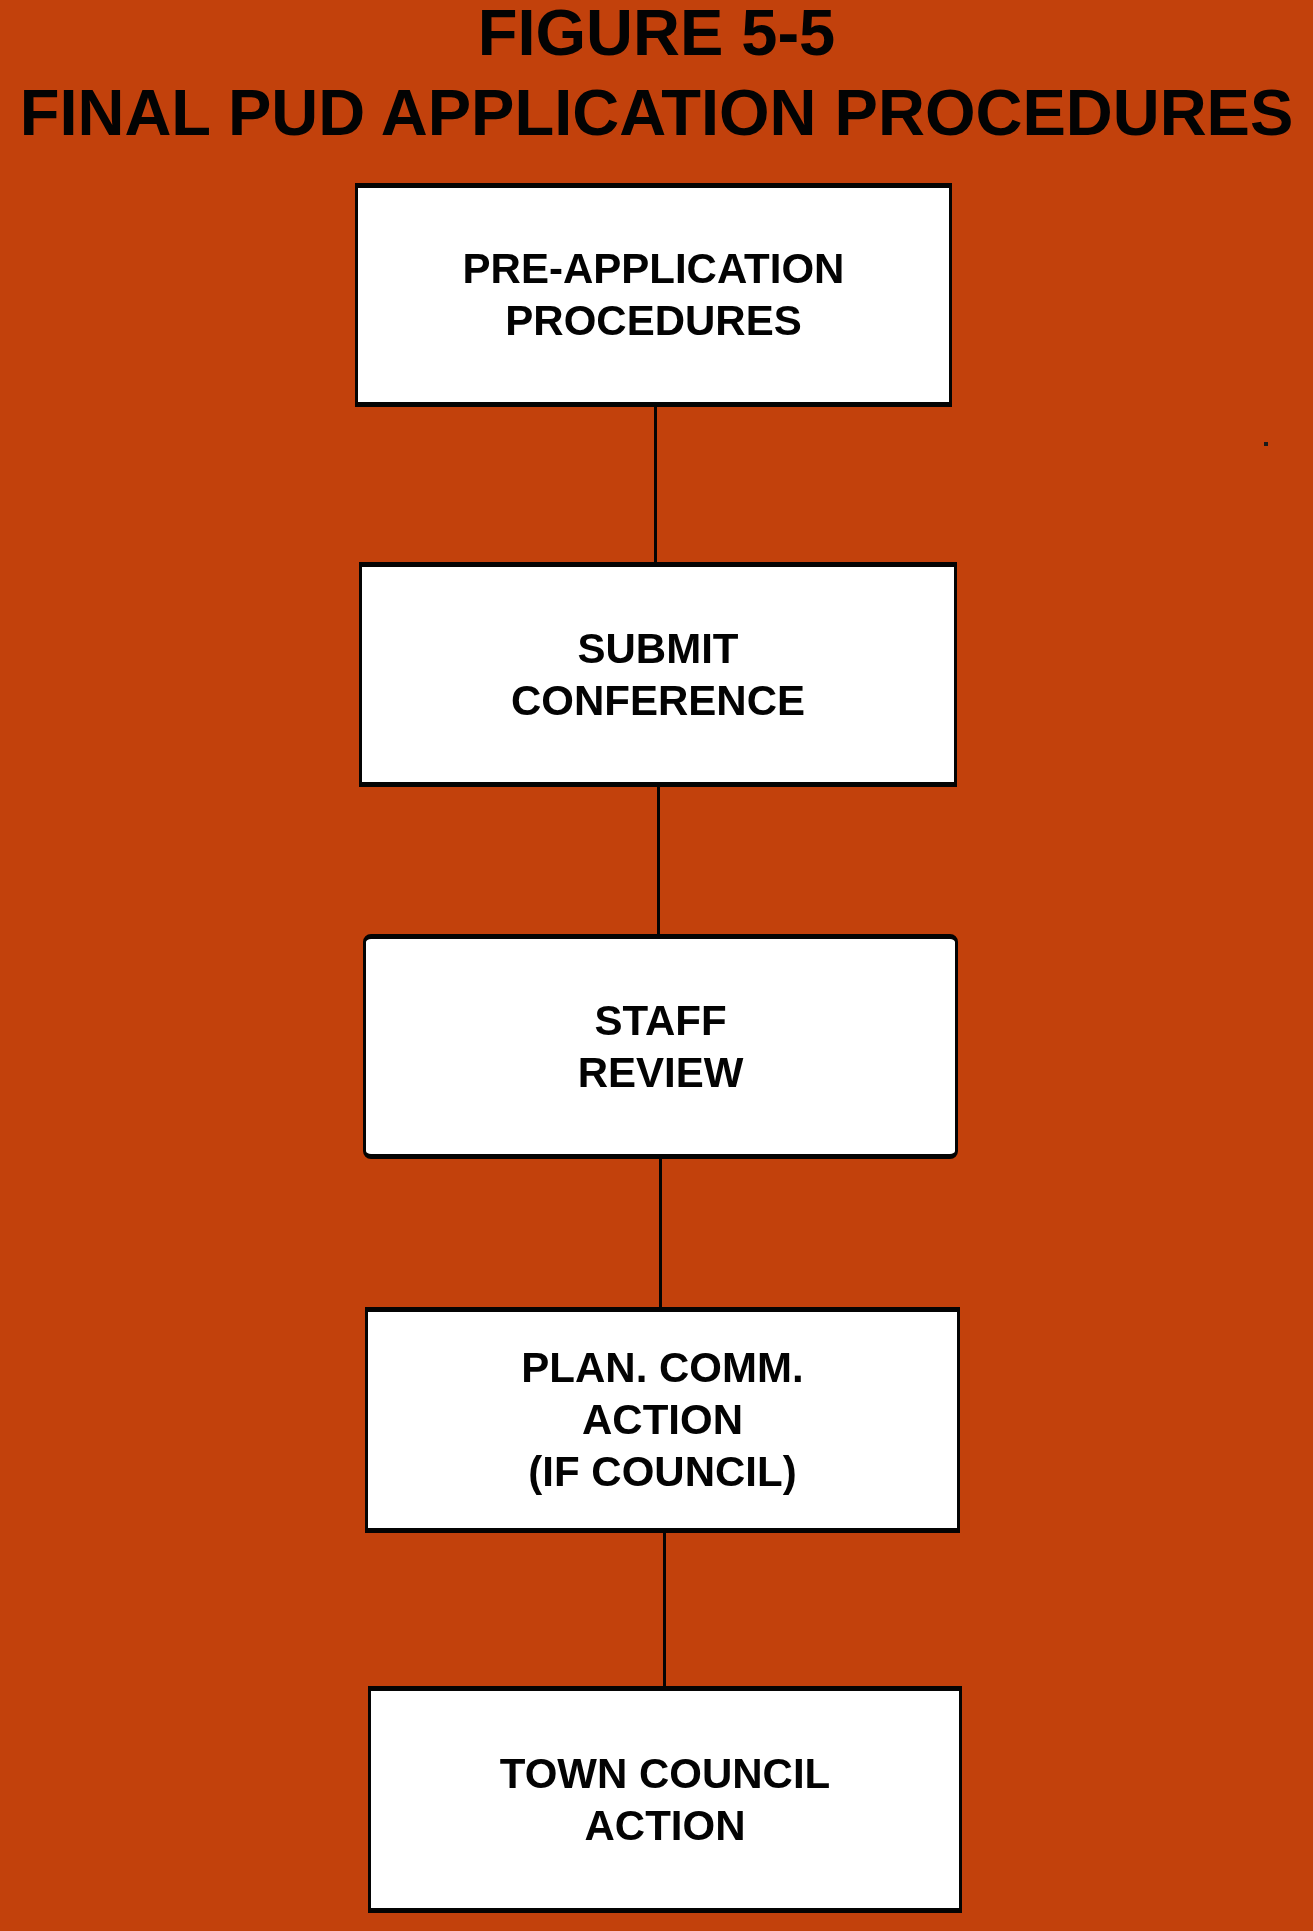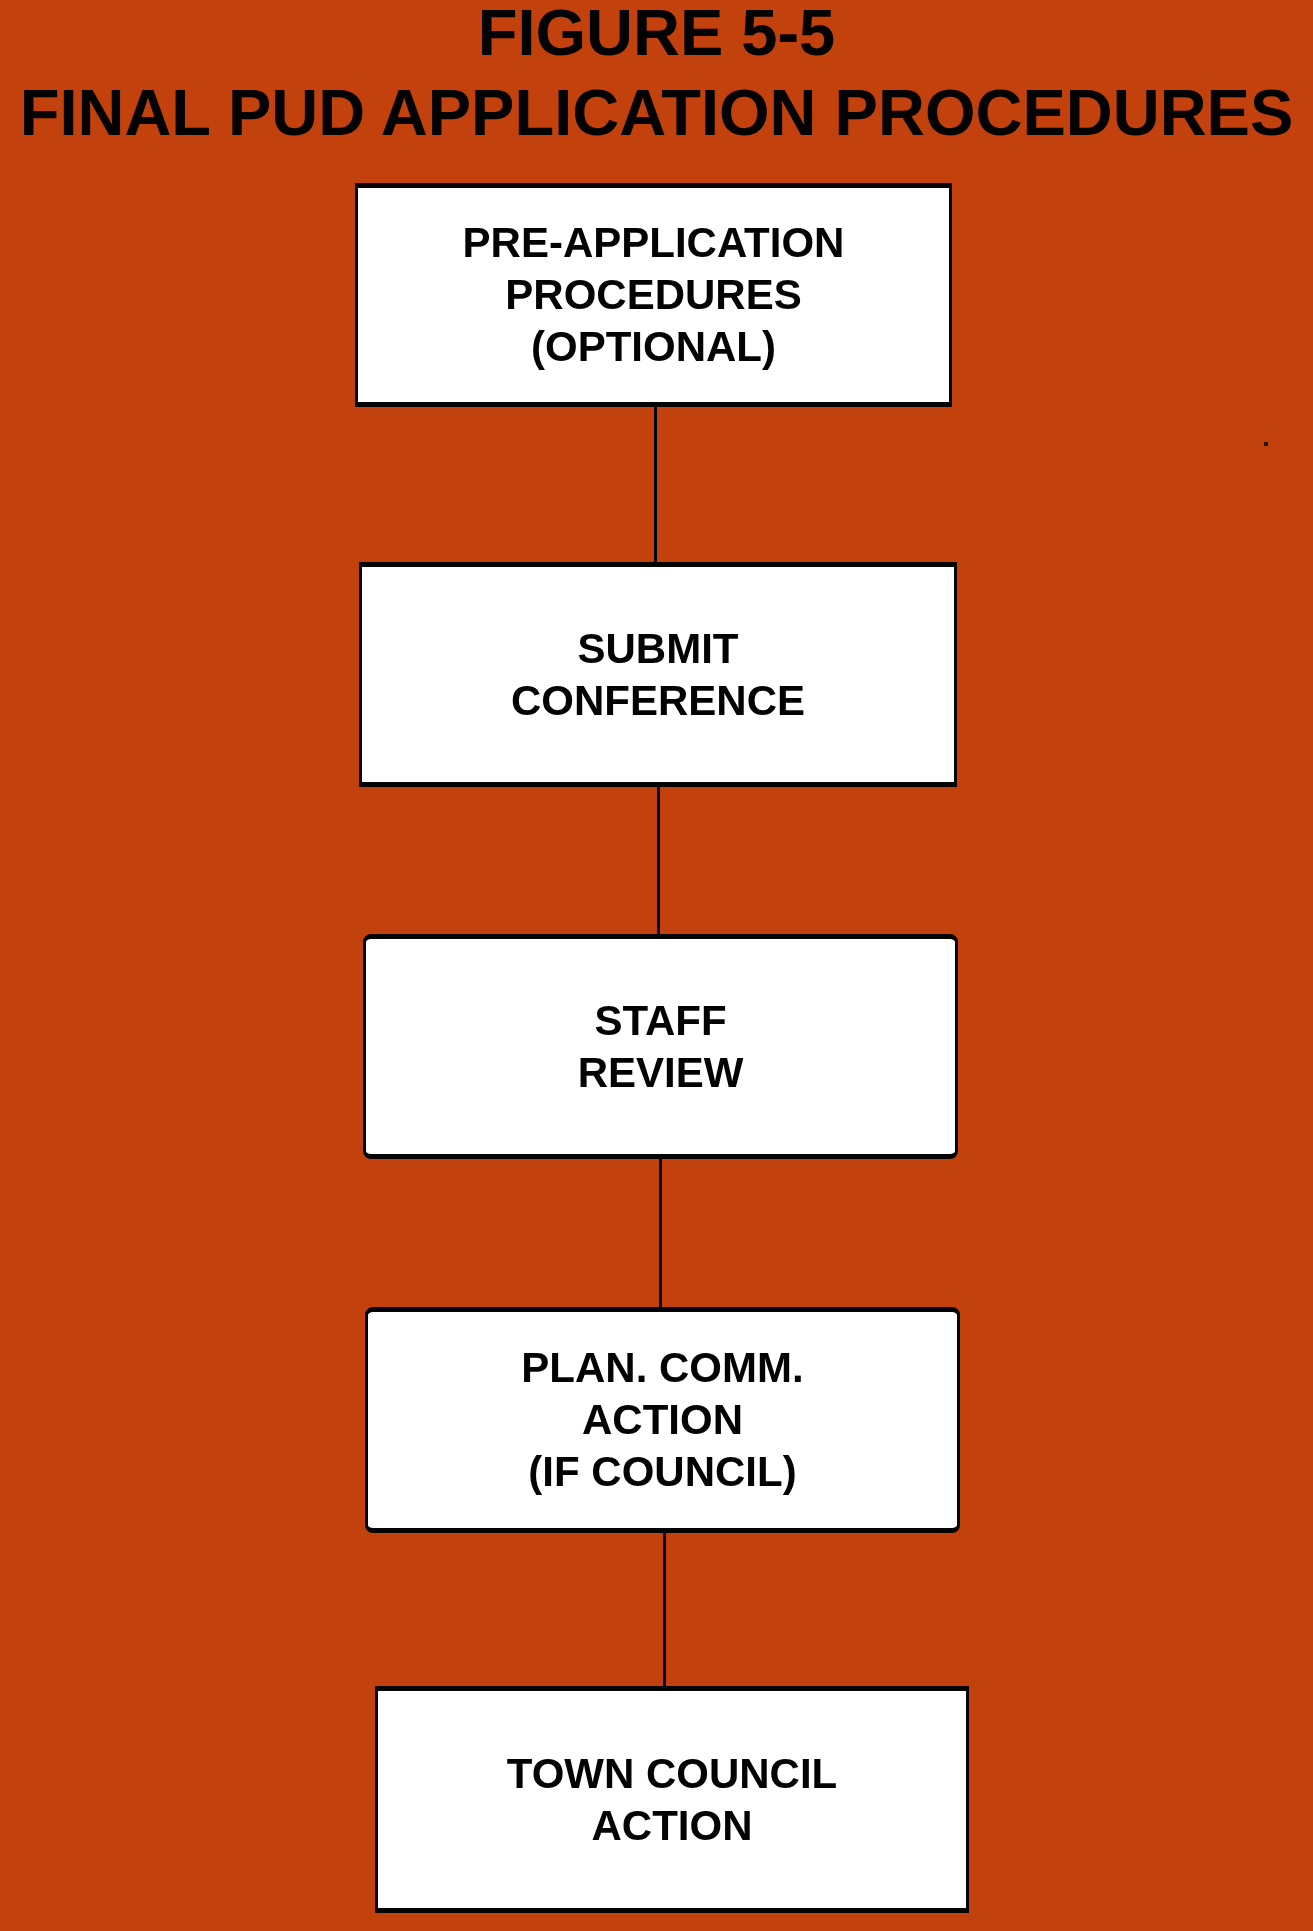--- a/index.html
+++ b/index.html
@@ -39,22 +39,22 @@
     text-align: center;
     font-weight: bold;
     font-size: 42px;
     line-height: 52px;
     color: #030303;
     white-space: nowrap;
   }
   .b1 { left: 355px; top: 183px;  width: 597px; height: 224px; }
   .b2 { left: 359px; top: 562px;  width: 598px; height: 225px; }
   .b3 { left: 363px; top: 934px;  width: 595px; height: 225px; border-radius: 8px; }
-  .b4 { left: 365px; top: 1307px; width: 595px; height: 226px; border-radius: 8px; }
-  .b5 { left: 368px; top: 1686px; width: 594px; height: 227px; margin-left: 7px; }
+  .b4 { left: 365px; top: 1307px; width: 595px; height: 226px; }
+  .b5 { left: 368px; top: 1686px; width: 594px; height: 227px; }
   .connector {
     position: absolute;
     width: 3px;
     background: #040404;
   }
   .c1 { left: 654px; top: 404px;  height: 162px; }
   .c2 { left: 657px; top: 784px;  height: 153px; }
   .c3 { left: 659px; top: 1156px; height: 155px; }
   .c4 { left: 663px; top: 1530px; height: 160px; }
   .speck {
@@ -72,21 +72,20 @@
 <div class="page">
 
   <div class="title-block">
     <div>FIGURE 5-5</div>
     <div>FINAL PUD APPLICATION PROCEDURES</div>
   </div>
 
   <div class="flow-box b1">
     <div>PRE-APPLICATION</div>
     <div>PROCEDURES</div>
-    <div>(OPTIONAL)</div>
   </div>
 
   <div class="connector c1"></div>
 
   <div class="flow-box b2">
     <div>SUBMIT</div>
     <div>CONFERENCE</div>
   </div>
 
   <div class="connector c2"></div>

